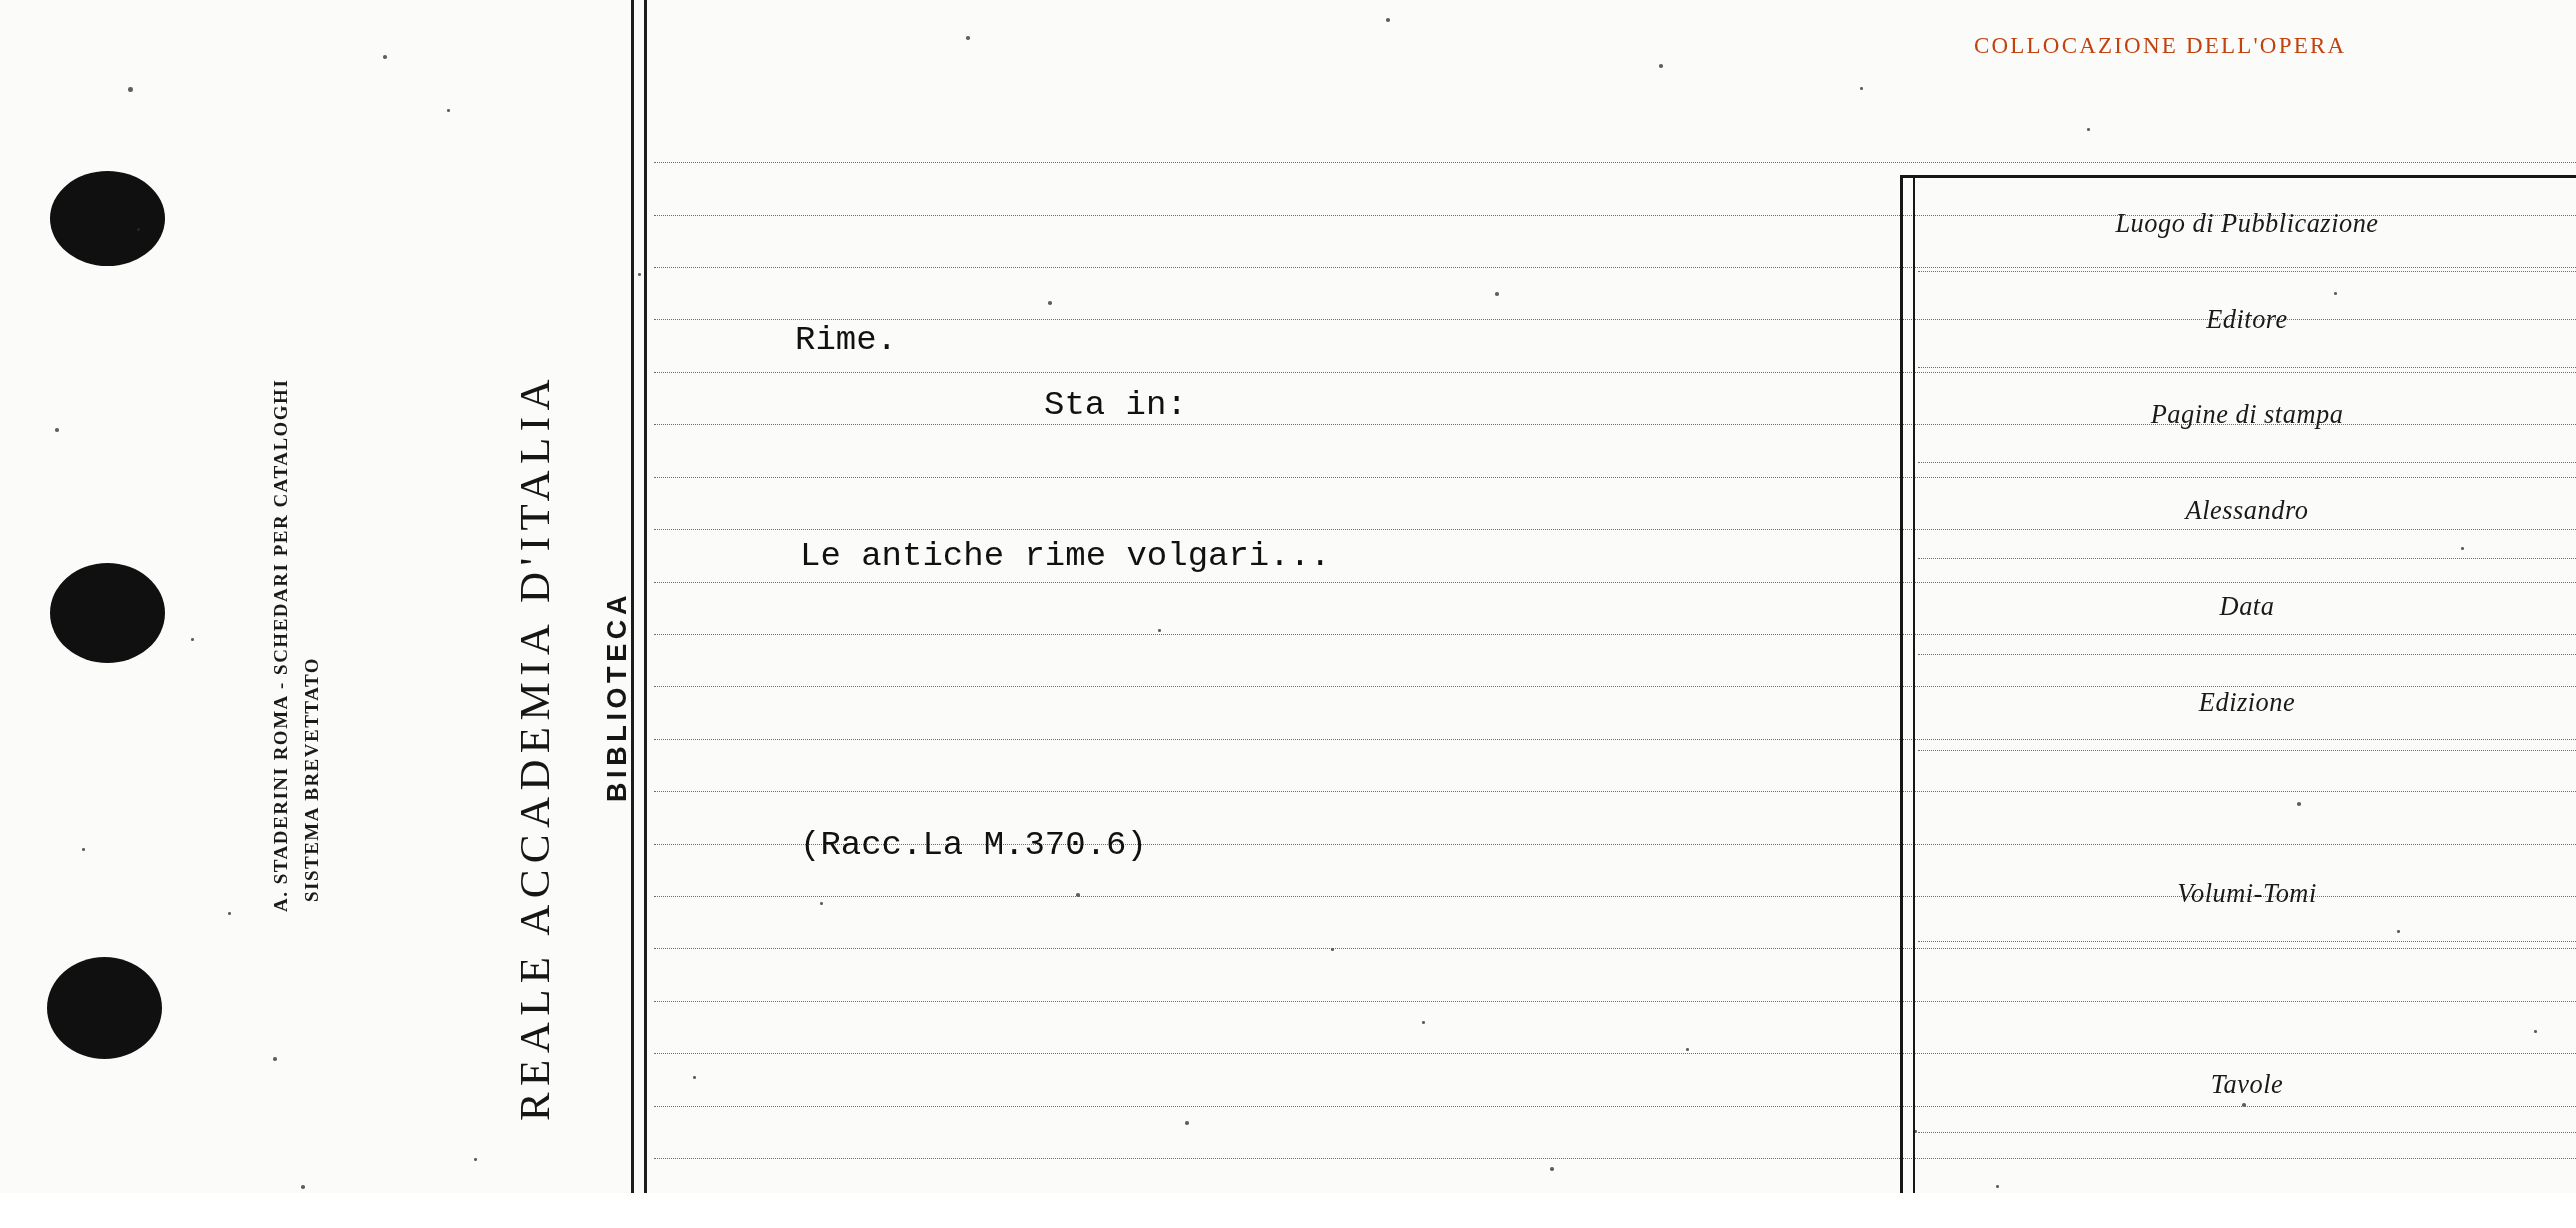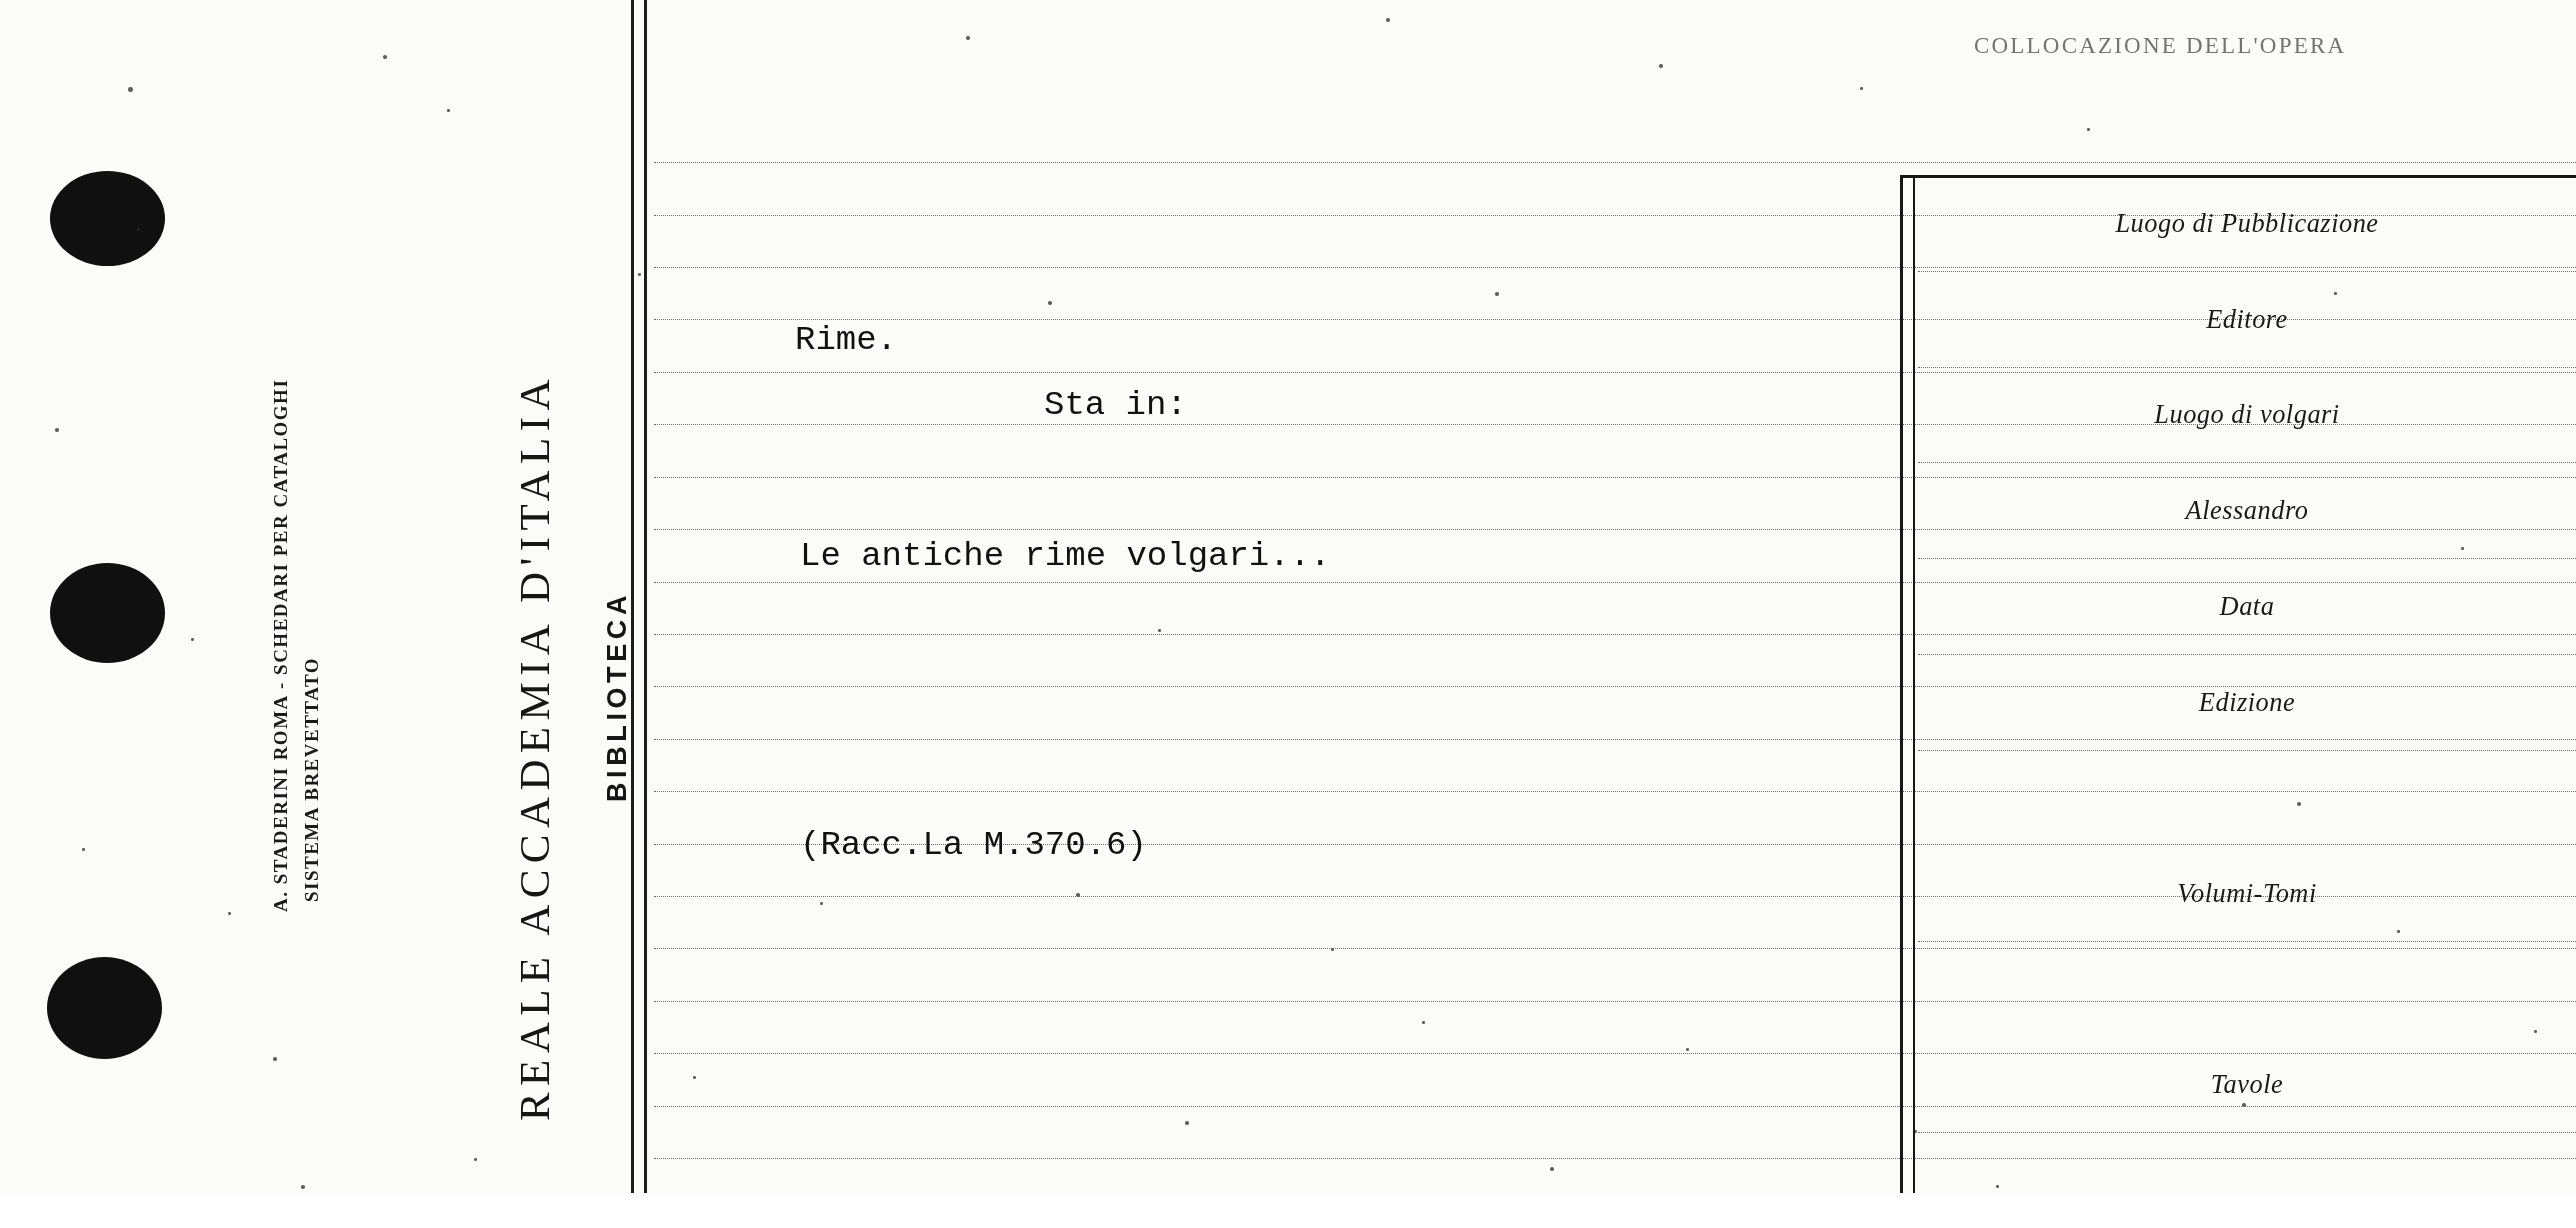--- a/index.html
+++ b/index.html
@@ -121,21 +121,21 @@
   #shelfmark    { left: 800px;  top: 826px; font-size: 34px; }
 
   
   #collocazione {
     position: absolute;
     left: 1974px;
     top: 33px;
     font-family: "Liberation Serif", serif;
     font-size: 23px;
     letter-spacing: 2.2px;
-    color: #737373;
+    color: #c2410c;
   }
 
   
   #fieldtable {
     position: absolute;
     left: 1900px;
     top: 175px;
     width: 572px;
     height: 1054px;
   }
@@ -281,21 +281,21 @@
     <div class="tbl-top"></div>
     <div class="tbl-left1"></div>
     <div class="tbl-left2"></div>
   <div class="field-row" style="top: 0px;">
         <span class="label">Luogo di Pubblicazione</span>
       </div>
       <div class="field-row" style="top: 96px;">
         <span class="label">Editore</span>
       </div>
       <div class="field-row" style="top: 191px;">
-        <span class="label">Luogo di volgari</span>
+        <span class="label">Pagine di stampa</span>
       </div>
       <div class="field-row" style="top: 287px;">
         <span class="label">Alessandro</span>
       </div>
       <div class="field-row" style="top: 383px; align-items: center;">
         <span class="label">Data</span>
       </div>
       <div class="field-row" style="top: 479px;">
         <span class="label">Edizione</span>
       </div>

